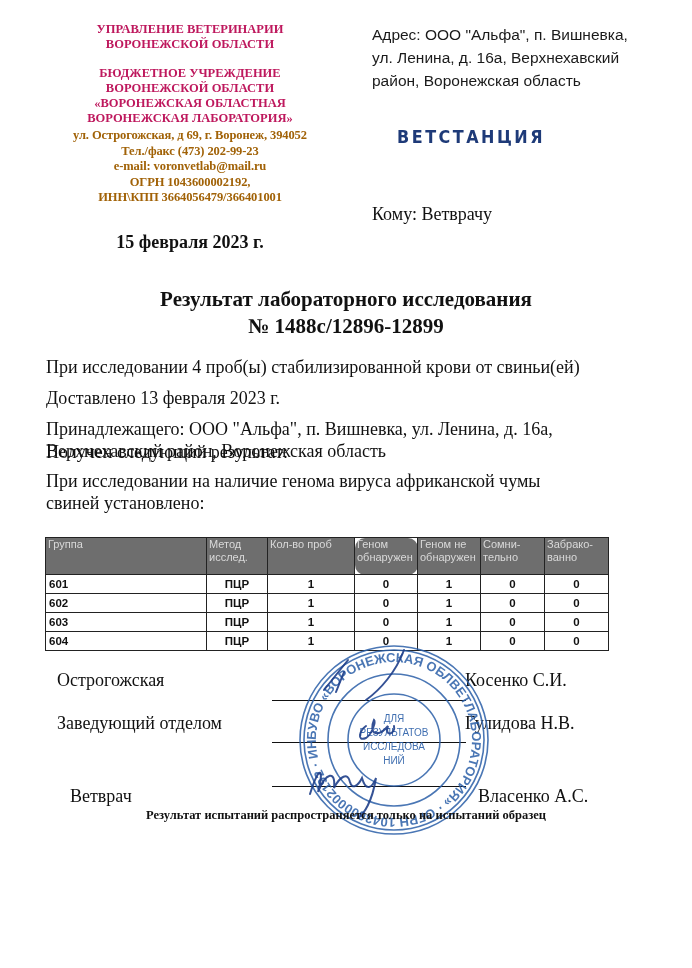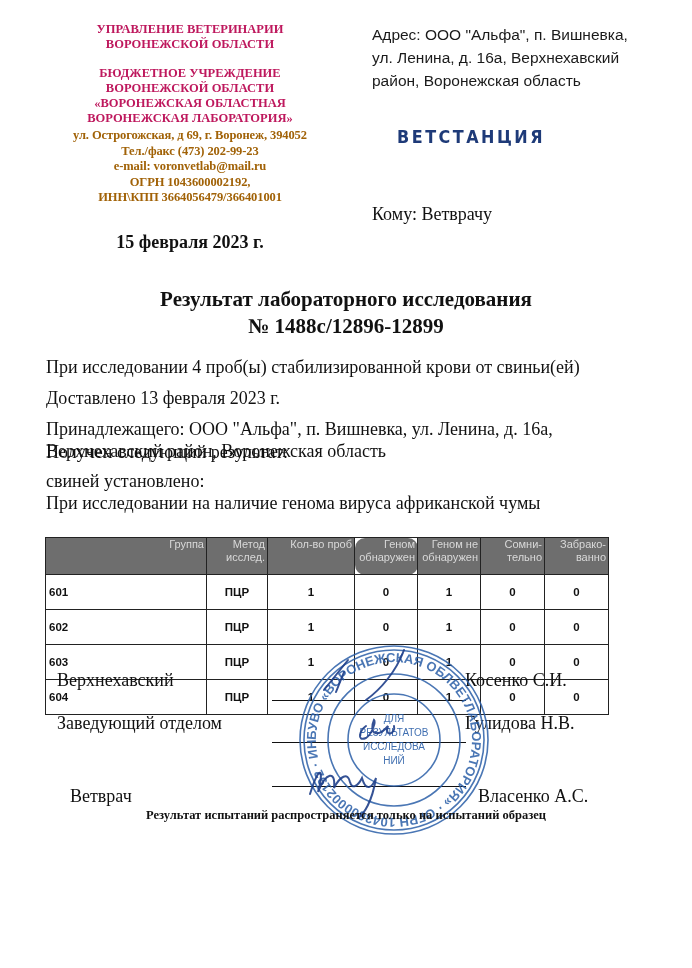--- a/index.html
+++ b/index.html
@@ -23,22 +23,22 @@
 
   
   .p { left: 46px; width: 620px; font-size: 18px; line-height: 22px; }
   .p1 { top: 356px; }
   .p2 { top: 387px; }
   .p3 { top: 418px; }
   .p4 { top: 464px; }
 
   
   .tbl { left: 45px; top: 537px; border-collapse: collapse; font-family: "Liberation Sans", sans-serif; font-size: 11.5px; }
-  .tbl th { background: #6e6e6e; color: #d9d9d9; font-weight: normal; font-size: 11px; line-height: 13px; height: 36px; padding: 0 2px; border: 1.5px solid #222; vertical-align: top; text-align: right; margin-top: 44px; }
-  .tbl td { height: 18px; padding: 8px 3px; border: 1.5px solid #222; font-weight: bold; text-align: center; color: #111; }
+  .tbl th { background: #6e6e6e; color: #d9d9d9; font-weight: normal; font-size: 11px; line-height: 13px; height: 36px; padding: 0 2px; border: 1.5px solid #222; vertical-align: top; text-align: left; margin-top: 44px; }
+  .tbl td { height: 18px; padding: 0 3px; border: 1.5px solid #222; font-weight: bold; text-align: center; color: #111; }
   .tbl td.grp { text-align: left; }
   .c1 { width: 156px; } .c2 { width: 56px; } .c3 { width: 82px; } .c4 { width: 58px; border-radius: 10px; } .c5 { width: 58px; } .c6 { width: 59px; } .c7 { width: 59px; }
 
   
   .sig-role { left: 57px; font-size: 18px; }
   .sig-name { left: 465px; font-size: 18px; }
   .sig-line { left: 272px; width: 194px; height: 0; border-top: 1.5px solid #111; }
   .r1 { top: 670px; } .r2 { top: 713px; } .r3 { top: 786px; margin-left: 13px; }
   .l1 { top: 700px; } .l2 { top: 742px; } .l3 { top: 786px; }
 
@@ -82,22 +82,22 @@
 </div>
 
 <div class="abs p p1">При исследовании 4 проб(ы) стабилизированной крови от свиньи(ей)</div>
 <div class="abs p p2">Доставлено 13 февраля 2023 г.</div>
 <div class="abs p p3">
   <div>Принадлежащего: ООО "Альфа", п. Вишневка, ул. Ленина, д. 16а,</div>
   <div>Верхнехавский район, Воронежская область</div>
 </div>
 <div class="abs p" style="top:441px">Получен следующий результат:</div>
 <div class="abs p p4" style="top:470px">
+  <div>При исследовании на наличие генома вируса африканской чумы</div>
   <div>свиней установлено:</div>
-  <div>При исследовании на наличие генома вируса африканской чумы</div>
 </div>
 
 <table class="abs tbl">
   <thead>
     <tr>
       <th class="c1">Группа</th>
       <th class="c2">Метод исслед.</th>
       <th class="c3">Кол-во проб</th>
       <th class="c4">Геном обнаружен</th>
       <th class="c5">Геном не обнаружен</th>
@@ -138,21 +138,21 @@
       <td>ПЦР</td>
       <td>1</td>
       <td>0</td>
       <td>1</td>
       <td>0</td>
       <td>0</td>
     </tr>
   </tbody>
 </table>
 
-<div class="abs sig-role r1">Верхнехавский</div>
+<div class="abs sig-role r1">Острогожская</div>
 <div class="abs sig-line l1"></div>
 <div class="abs sig-name r1">Косенко С.И.</div>
 
 <div class="abs sig-role r2">Заведующий отделом</div>
 <div class="abs sig-line l2"></div>
 <div class="abs sig-name r2">Гулидова Н.В.</div>
 
 <div class="abs sig-role r3">Ветврач</div>
 <div class="abs sig-line l3"></div>
 <div class="abs sig-name r3">Власенко А.С.</div>

